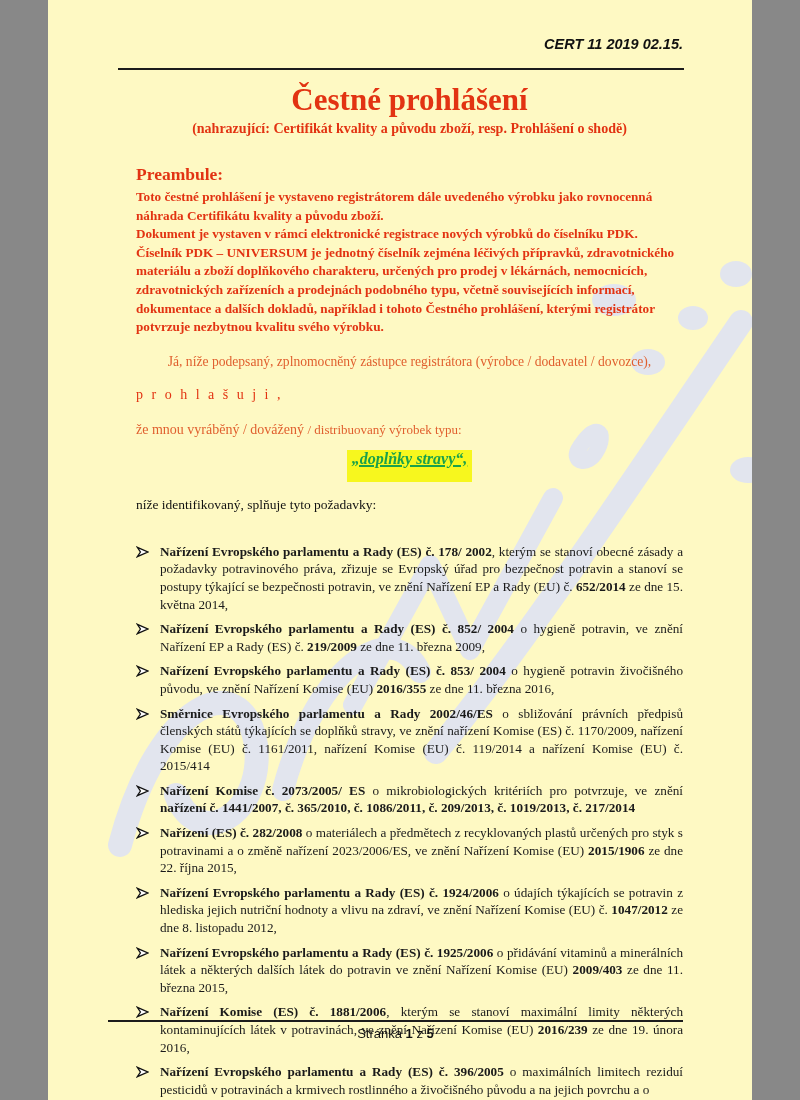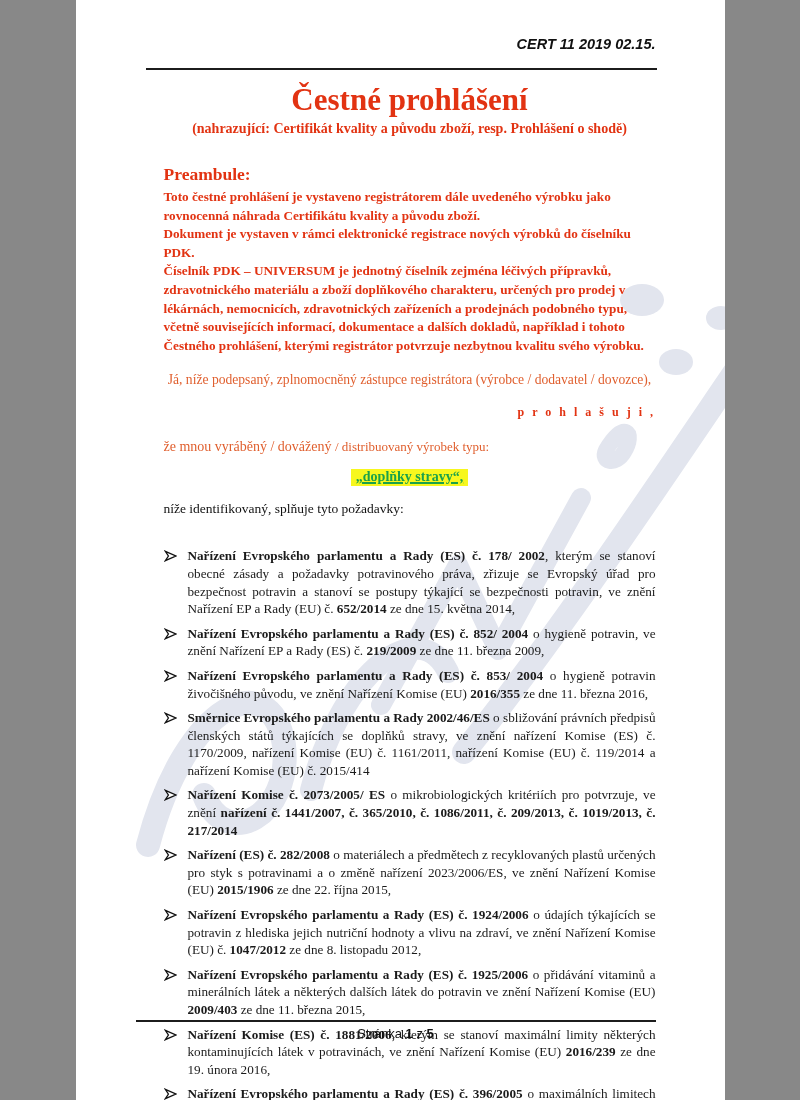--- a/index.html
+++ b/index.html
@@ -1,20 +1,20 @@
 <!DOCTYPE html>
 <html lang="cs" style="--accent_red: #e23312; --accent_orange: #e05f2e; --highlight_green: #1aa14b; --highlight_yellow: #f7f71e; --watermark_blue: #e2e5ee; --text_black: #1a1a1a;"><head>
 <meta charset="utf-8">
 <style>
   html,body{margin:0;padding:0;background:#888;}
   .page{
     position:relative;
-    width:649px;height:1100px;
+    width:704px;height:1100px;
     margin:0 auto;
-    background:#ffffff;
+    background:#fef9c3;
     overflow:hidden;
     font-family:"Liberation Serif", serif;
     color:var(--text_black,#1a1a1a);
   }
   .watermark{
     position:absolute;left:0;top:0;width:800px;height:1100px;
     z-index:0;pointer-events:none;
   }
   .content{
     position:relative;z-index:1;
@@ -53,40 +53,41 @@
     color:var(--accent_red,#e23312);
   }
   .intro{
     margin:17px 0 0 0;
     text-align:center;
     font-size:13.6px;
     color:var(--accent_orange,#e05f2e);
   }
   .verb{
     margin:17px 0 0 0;
-    text-align:right;
-    font-size:12px;font-weight:bold;
+    text-align:left;
+    font-size:14px;font-weight:normal;
     letter-spacing:2.5px;
     color:var(--accent_red,#e23312);
   }
   .product-line{
     margin:19px 0 0 0;
     font-size:14px;
     color:var(--accent_orange,#e05f2e);
   }
   .product-line .pl-tail{font-size:13px;}
   .product-type-wrap{margin-top:12px;text-align:center;}
   .product-type{
     display:inline-block;
     background:var(--highlight_yellow,#f7f71e);
     color:var(--highlight_green,#1aa14b);
-    font-size:14px;font-weight:bold;
+    font-size:16px;font-weight:bold;
     text-decoration:underline;
     text-decoration-thickness:1.5px;
-    padding:0 5px 1px 5px;
+    padding:0 5px 14px 5px;
+    font-style:italic;
   }
   .req-intro{
     margin:15px 0 0 0;
     font-size:13.5px;color:#111;
   }
   .req-list{margin-top:30px;}
   .req-item{
     display:flex;
     margin-bottom:7px;
     font-size:13.2px;line-height:17.6px;

